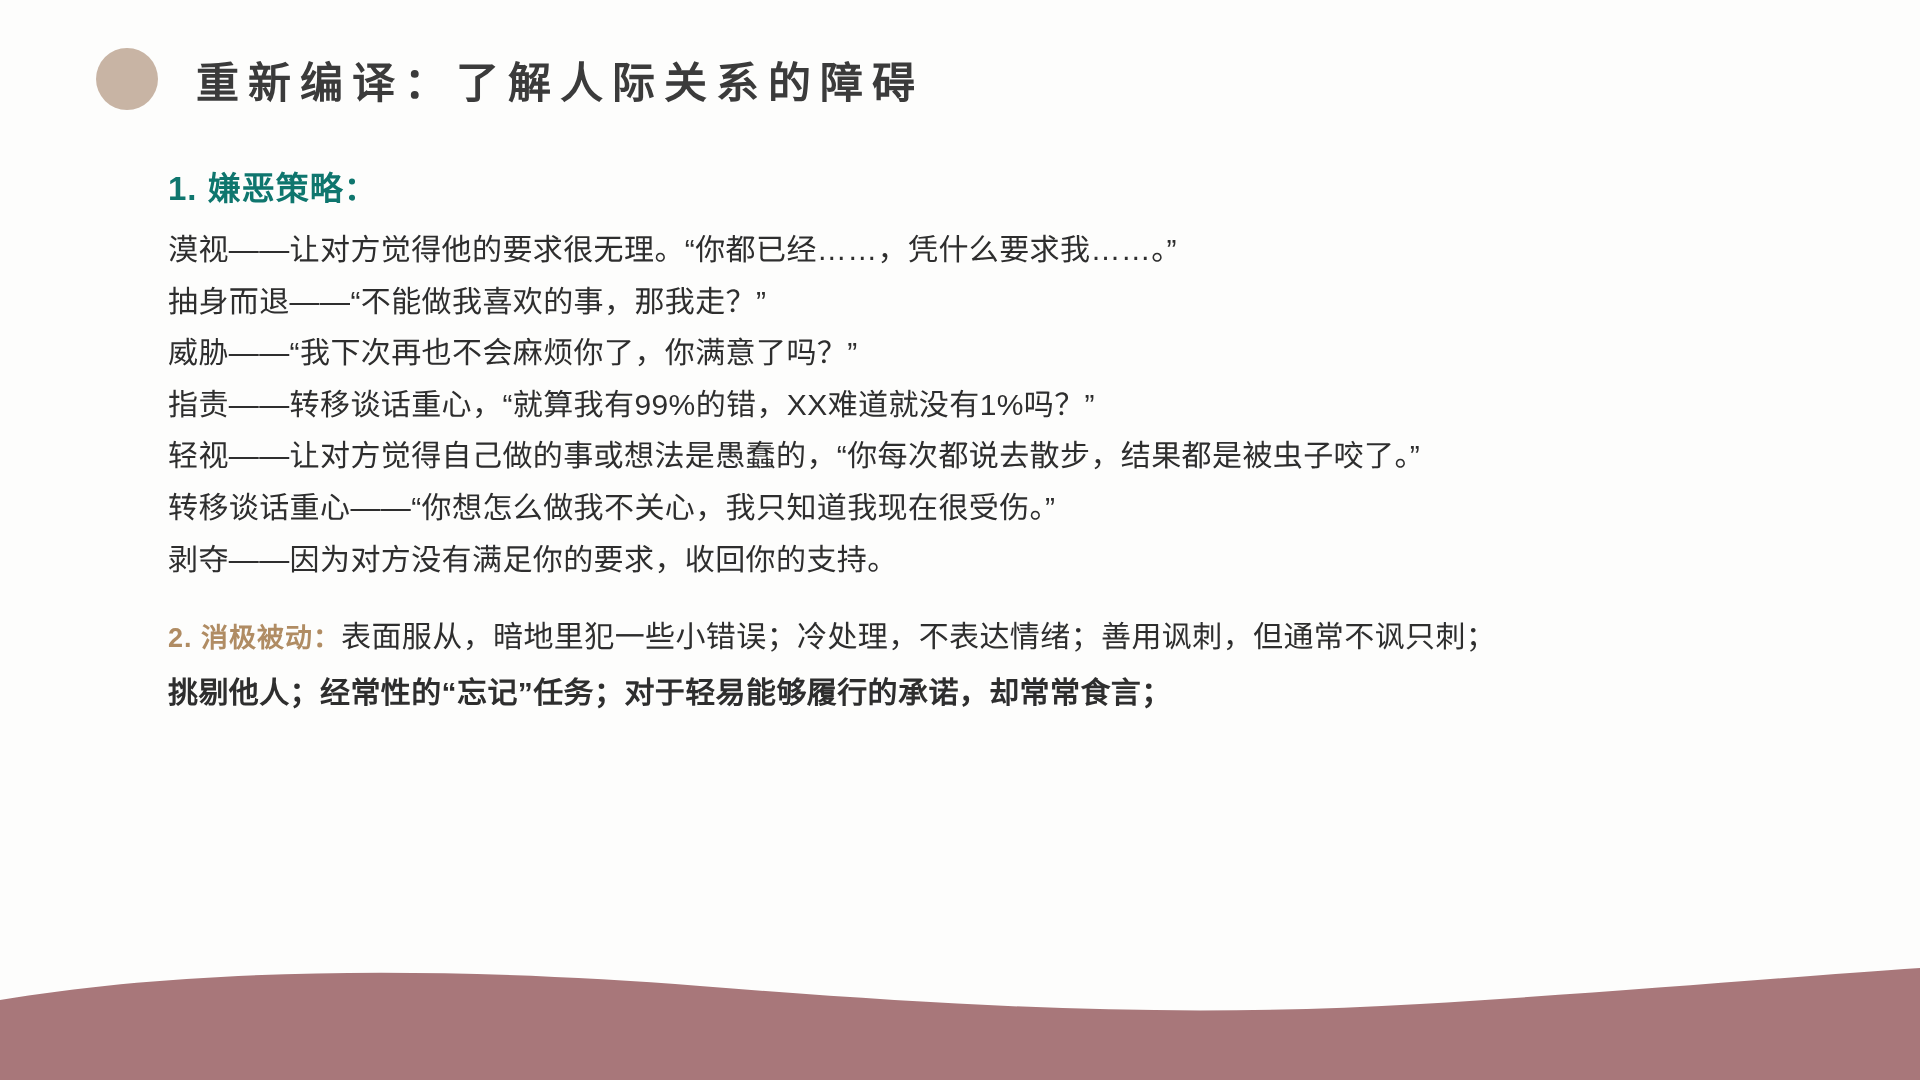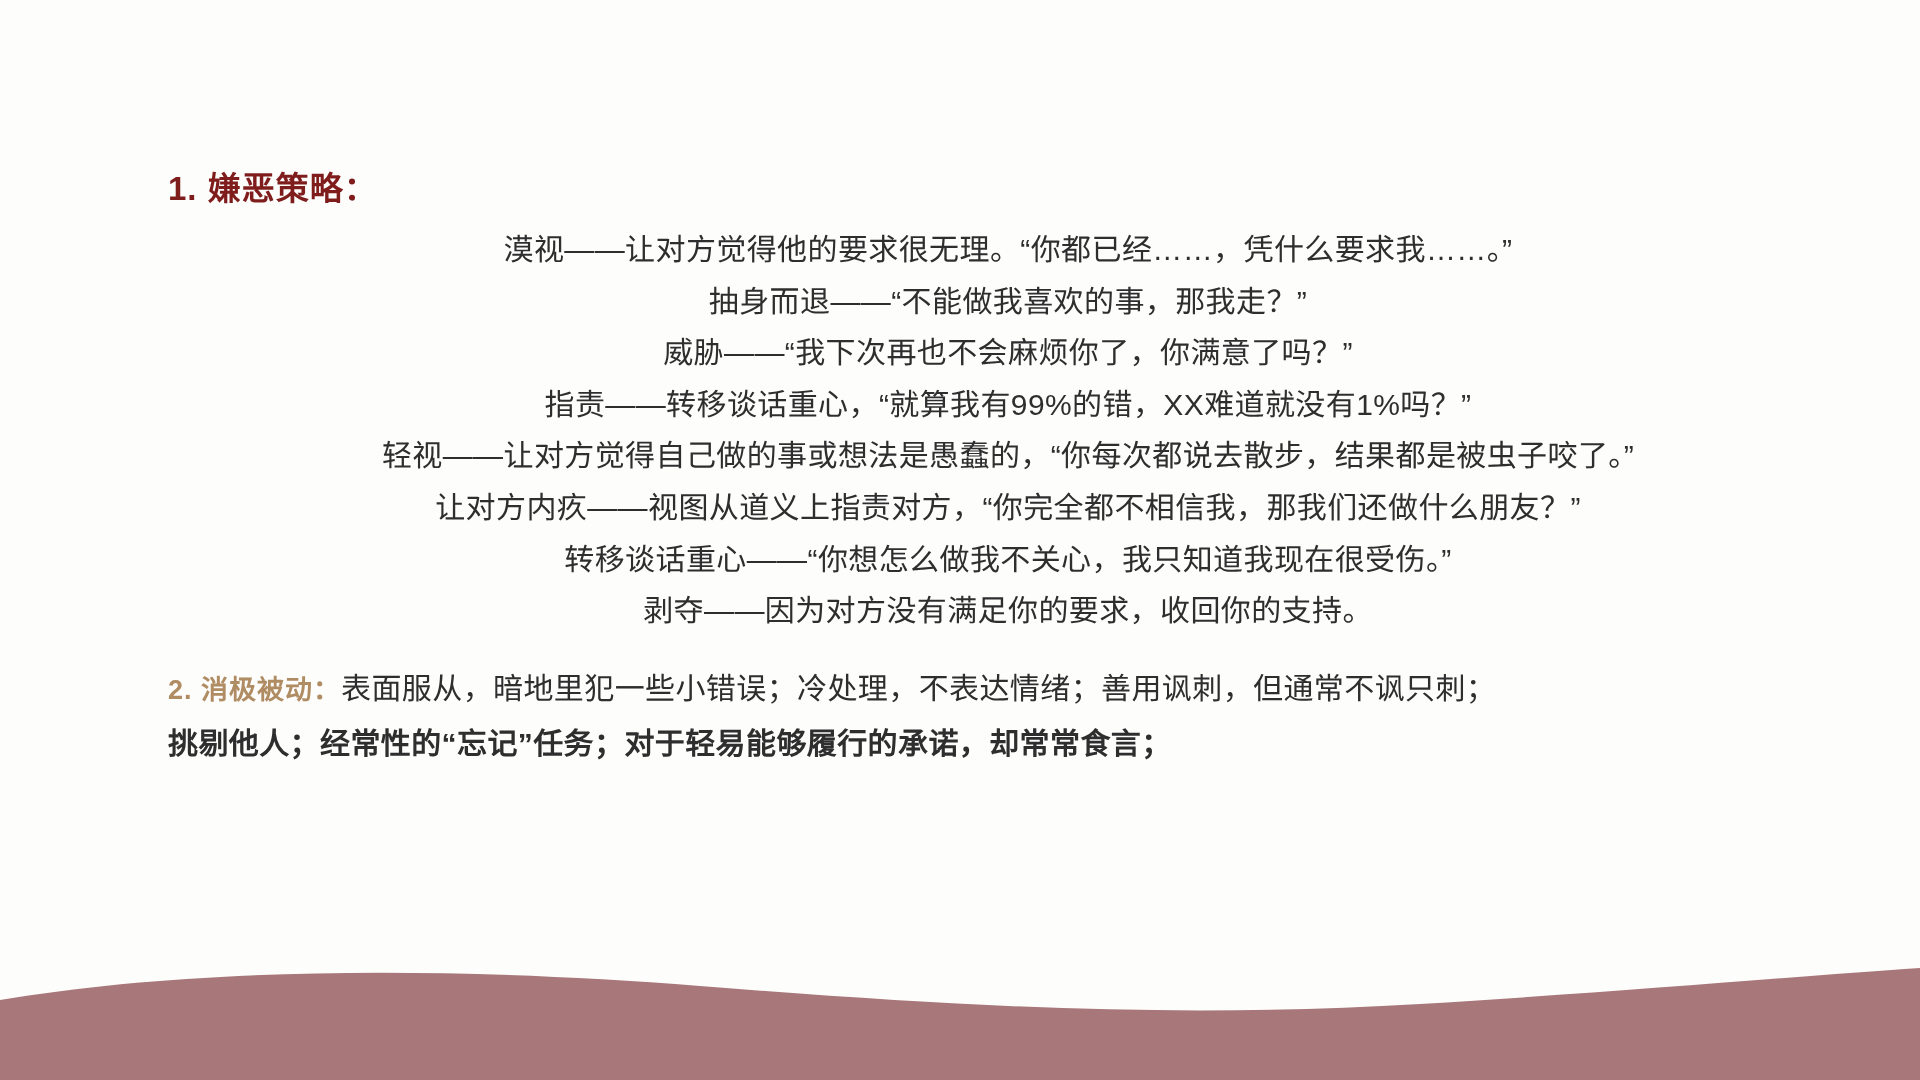--- a/index.html
+++ b/index.html
@@ -50,33 +50,32 @@
   .content {
     position: absolute;
     left: 168px;
     top: 162px;
     width: 1680px;
   }
 
   .section-head {
     font-size: 33px;
     font-weight: 700;
-    color: #7f1d1d;
+    color: #0f766e;
     margin: 0 0 14px 0;
     letter-spacing: 1px;
   }
 
   .line {
     font-size: 30px;
     line-height: 1.72;
     color: #2e2e2e;
     margin: 0;
     white-space: nowrap;
     letter-spacing: 0.4px;
-    text-align: center;
   }
 
   .section2 {
     margin-top: 26px;
   }
 
   .section2-row {
     font-size: 30px;
     line-height: 1.72;
     color: #2e2e2e;
@@ -104,31 +103,34 @@
     width: 1920px;
     height: 120px;
     display: block;
   }
 </style>
 </head>
 <body>
 
 <div id="slide">
 
+  <div class="title-row">
+    <div class="title-dot"></div>
+    <div class="title-text">重新编译：了解人际关系的障碍</div>
+  </div>
 
   <div class="content">
 
     <div>
       <div class="section-head">1. 嫌恶策略：</div>
       <p class="line">漠视——让对方觉得他的要求很无理。“你都已经……，凭什么要求我……。”</p>
       <p class="line">抽身而退——“不能做我喜欢的事，那我走？”</p>
       <p class="line">威胁——“我下次再也不会麻烦你了，你满意了吗？”</p>
       <p class="line">指责——转移谈话重心，“就算我有99%的错，XX难道就没有1%吗？”</p>
       <p class="line">轻视——让对方觉得自己做的事或想法是愚蠢的，“你每次都说去散步，结果都是被虫子咬了。”</p>
-      <p class="line">让对方内疚——视图从道义上指责对方，“你完全都不相信我，那我们还做什么朋友？”</p>
       <p class="line">转移谈话重心——“你想怎么做我不关心，我只知道我现在很受伤。”</p>
       <p class="line">剥夺——因为对方没有满足你的要求，收回你的支持。</p>
     </div>
 
     <div class="section2">
       <div class="section2-row">
         <span class="section2-label">2. 消极被动：</span><span>表面服从，暗地里犯一些小错误；冷处理，不表达情绪；善用讽刺，但通常不讽只刺；</span>
       </div>
       <div class="section2-row section2-tail">挑剔他人；经常性的“忘记”任务；对于轻易能够履行的承诺，却常常食言；</div>
     </div>

